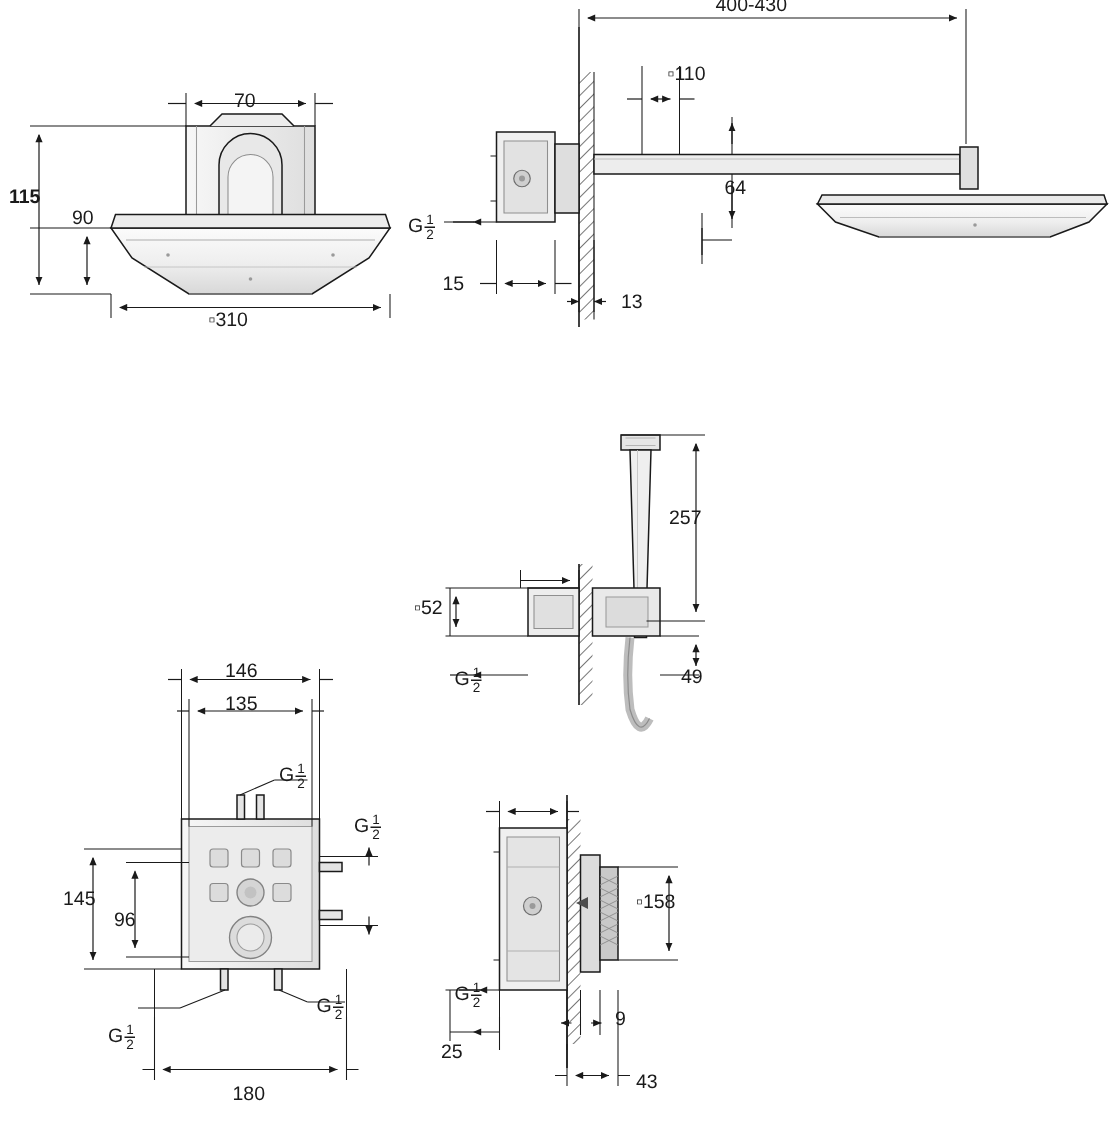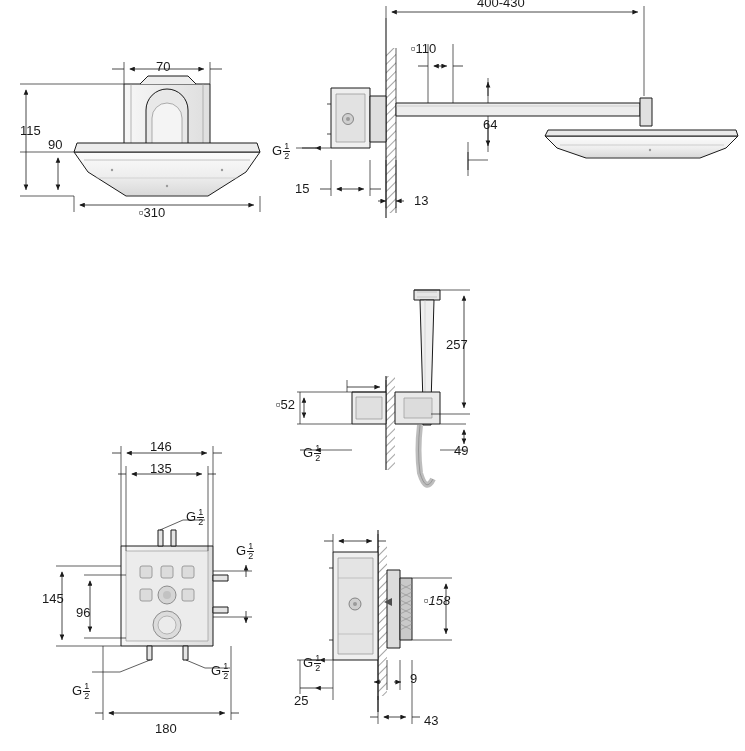--- a/index.html
+++ b/index.html
@@ -323,28 +323,28 @@
         <line x1="381" y1="682" x2="374" y2="682" marker-end="url(#arrowEnd)"></line>
         <line x1="394" y1="682" x2="401" y2="682" marker-end="url(#arrowEnd)"></line>
         <line x1="384" y1="717" x2="406" y2="717" marker-start="url(#arrowStart)" marker-end="url(#arrowEnd)"></line>
         <line x1="378" y1="717" x2="370" y2="717"></line>
         <line x1="412" y1="717" x2="420" y2="717"></line>
       </g>
     </g>
   </svg>
 
   <div class="dimtext" style="left:156px; top:60px;">70</div>
-  <div class="dimtext" style="left:20px; top:124px;">115</div>
+  <div class="dimtext" style="left:6px; top:124px;font-weight:bold;">115</div>
   <div class="dimtext" style="left:48px; top:138px;">90</div>
   <div class="dimtext" style="left:139px; top:206px;text-align:center;">
     <span>▫</span><span>310</span>
   </div>
 
   <div class="dimtext" style="left:477px; top:-4px;">400-430</div>
-  <div class="dimtext" style="left:411px; top:42px;">
+  <div class="dimtext" style="left:445px; top:42px;">
     <span>▫</span><span>110</span>
   </div>
   <div class="dimtext" style="left:483px; top:78px;margin-top:40px;">64</div>
   <div class="dimtext" style="left:272px; top:142px;">
     <span>G</span><span class="frac"><span class="num">1</span><span class="den">2</span></span>
   </div>
   <div class="dimtext" style="left:295px; top:182px;">15</div>
   <div class="dimtext" style="left:414px; top:194px;">13</div>
 
   <div class="dimtext" style="left:446px; top:338px;">257</div>
@@ -367,21 +367,21 @@
   <div class="dimtext" style="left:236px; top:542px;">
     <span>G</span><span class="frac"><span class="num">1</span><span class="den">2</span></span>
   </div>
   <div class="dimtext" style="left:211px; top:662px;">
     <span>G</span><span class="frac"><span class="num">1</span><span class="den">2</span></span>
   </div>
   <div class="dimtext" style="left:72px; top:682px;">
     <span>G</span><span class="frac"><span class="num">1</span><span class="den">2</span></span>
   </div>
 
-  <div class="dimtext" style="left:424px; top:594px;font-style:italic;">
+  <div class="dimtext" style="left:424px; top:594px;">
     <span>▫</span><span>158</span>
   </div>
   <div class="dimtext" style="left:303px; top:654px;">
     <span>G</span><span class="frac"><span class="num">1</span><span class="den">2</span></span>
   </div>
   <div class="dimtext" style="left:294px; top:694px;">25</div>
   <div class="dimtext" style="left:410px; top:672px;">9</div>
   <div class="dimtext" style="left:424px; top:714px;">43</div>
 
 </div>

